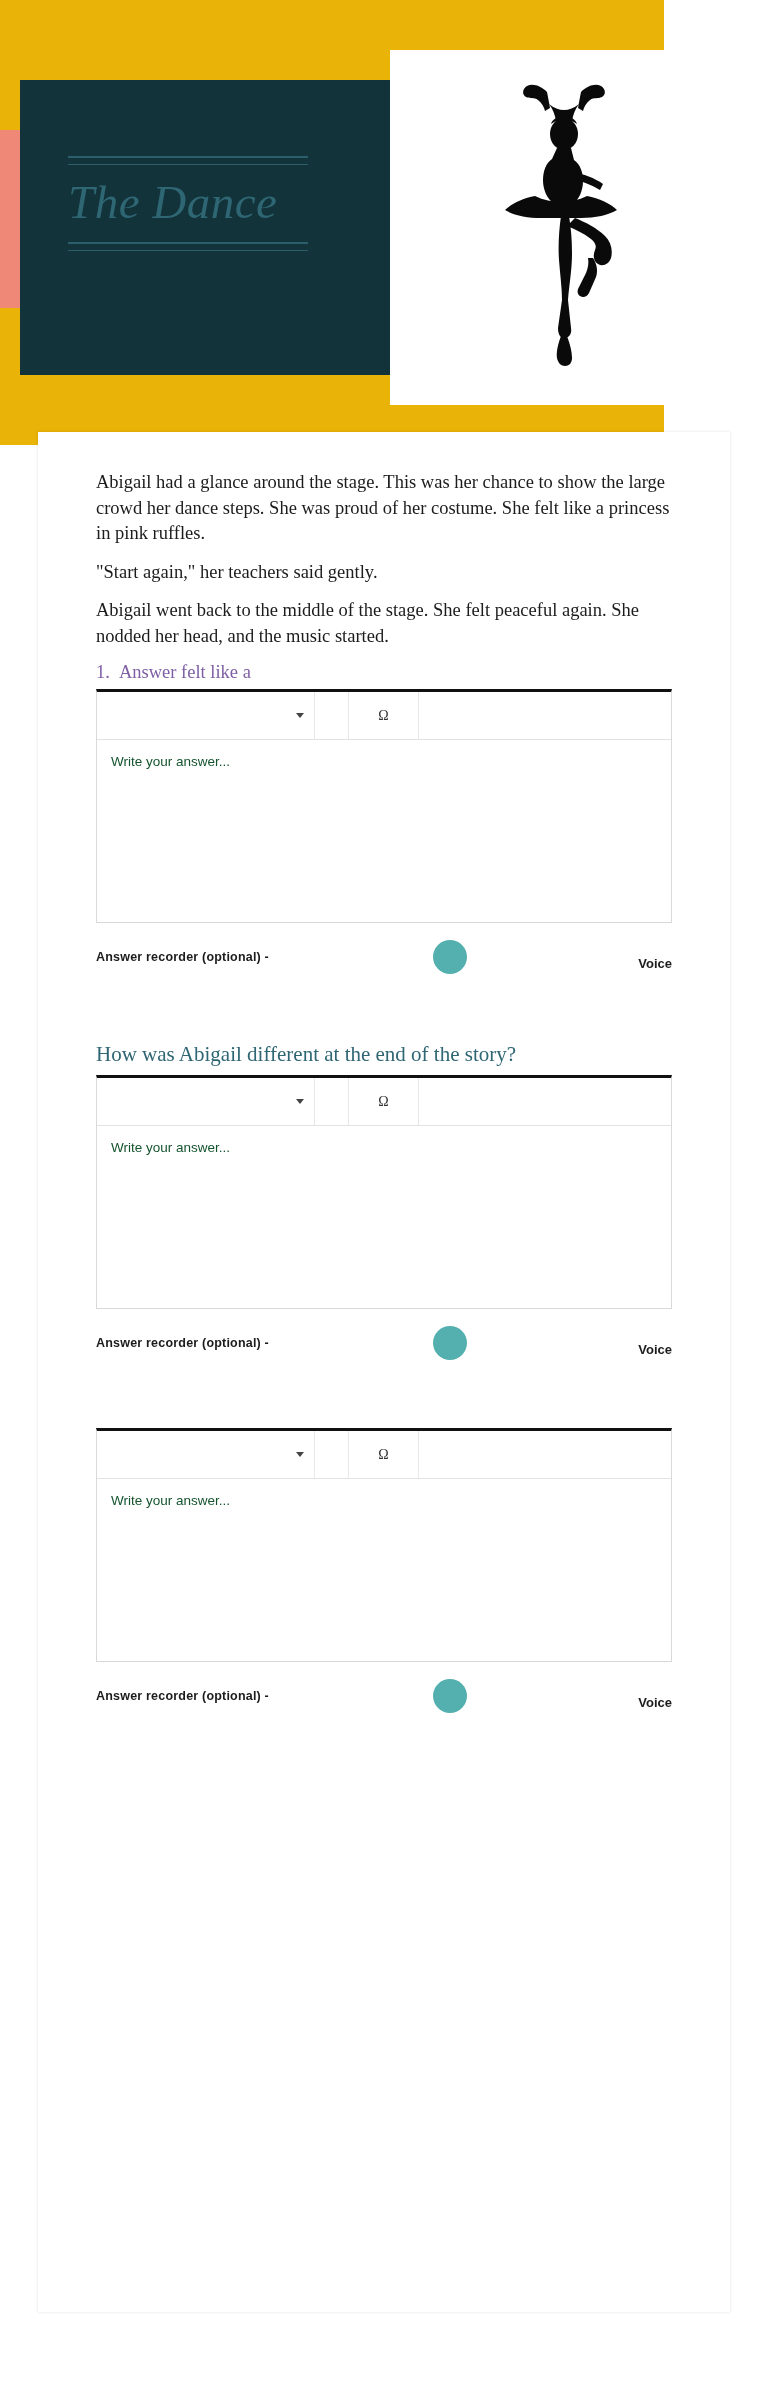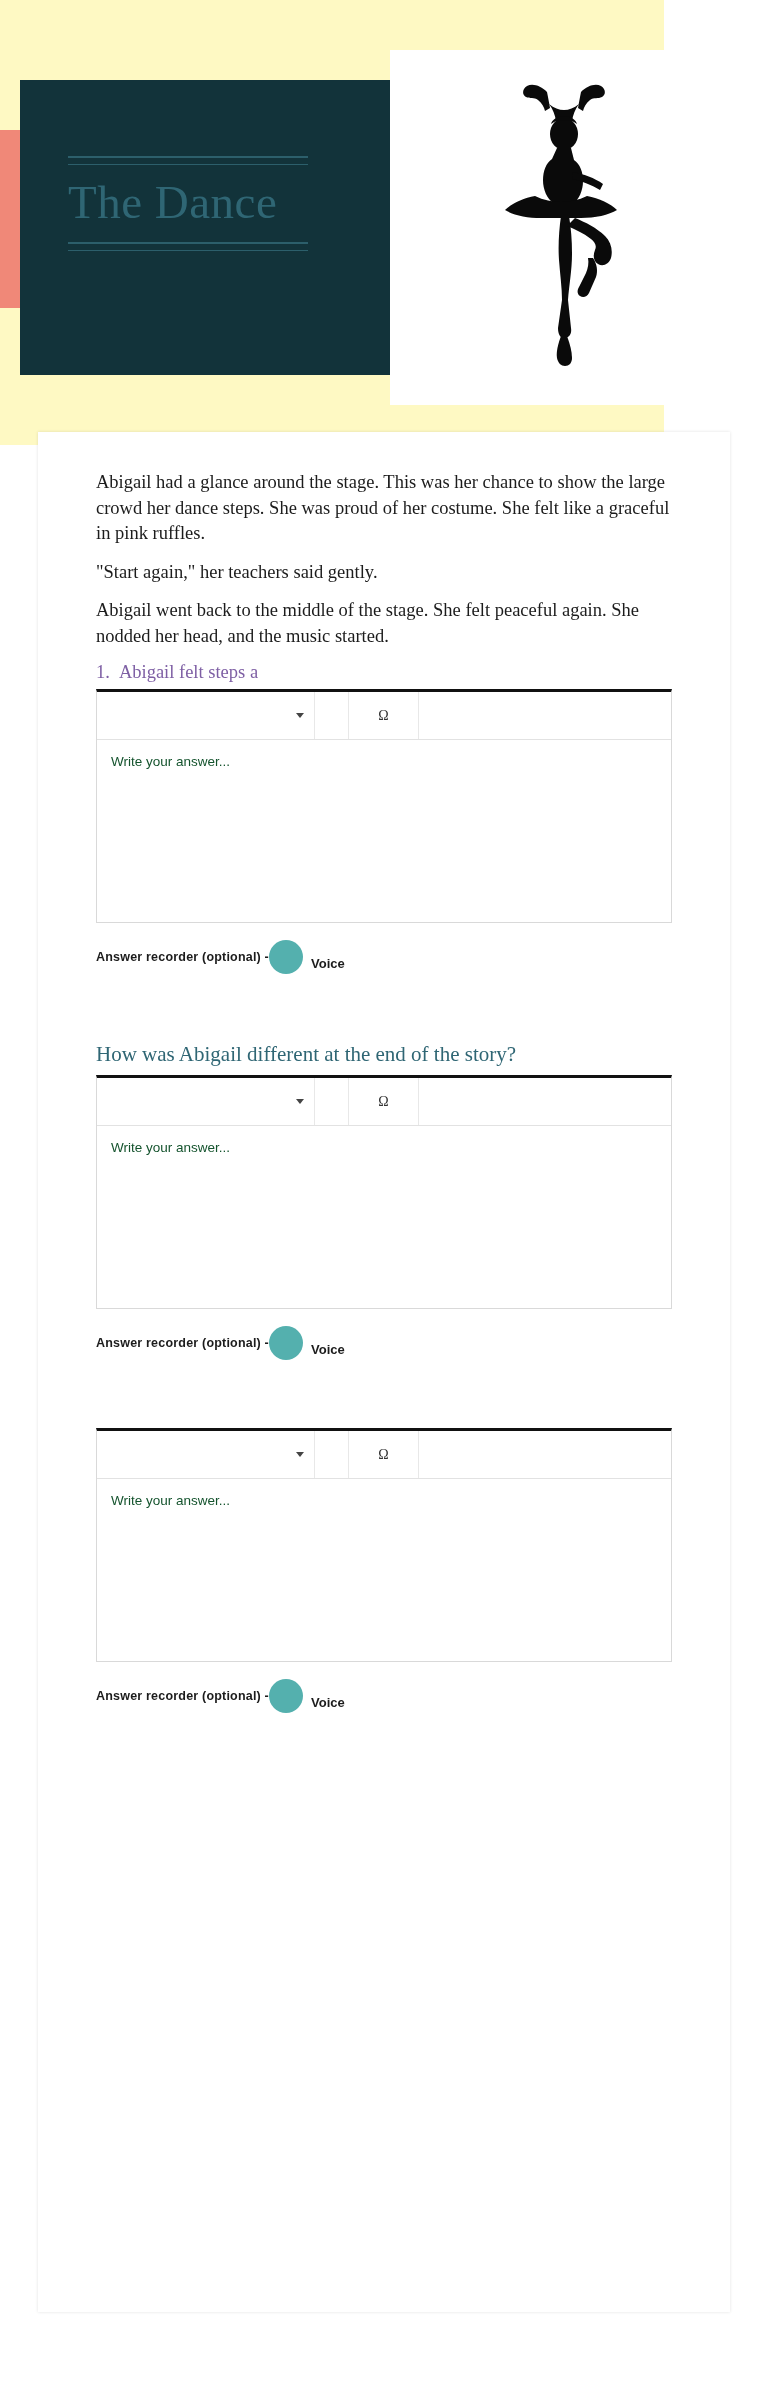--- a/index.html
+++ b/index.html
@@ -11,22 +11,23 @@
     font-family: "Liberation Sans", sans-serif;
     overflow: hidden;
     position: relative;
   }
 
   
   .hero {
     position: relative;
     width: 664px;
     height: 445px;
-    background: #fef9c3;
+    background: #eab308;
     overflow: hidden;
+    font-style: italic;
   }
   .hero-band {
     position: absolute;
     left: 0;
     top: 130px;
     width: 768px;
     height: 178px;
     background: #f08878;
   }
   .hero-dark {
@@ -146,20 +147,21 @@
     font-family: "Liberation Sans", sans-serif;
     font-size: 13.5px;
     color: #14532d;
   }
 
   .recorder-row {
     display: flex;
     align-items: center;
     gap: 0;
     margin-top: 17px;
+    justify-content: space-between;
   }
   .recorder-label {
     font-size: 12.5px;
     font-weight: bold;
     color: #1c1c1c;
     letter-spacing: 0.2px;
   }
   .mic-circle {
     width: 34px;
     height: 34px;
@@ -218,29 +220,29 @@
           <path d="M104 94c10 2 22 6 30 12l-3 6c-8-5-18-9-28-11l1-7z"></path>
         </g>
       </svg>
     </span>
   </div>
 </div>
 
 <div class="content-card">
 
   <div class="passage">
-    <p>Abigail had a glance around the stage.  This was her chance to show the large crowd her dance steps.  She was proud of her costume.  She felt like a graceful in pink ruffles.</p>
+    <p>Abigail had a glance around the stage.  This was her chance to show the large crowd her dance steps.  She was proud of her costume.  She felt like a princess in pink ruffles.</p>
     <p>"Start again," her teachers said gently.</p>
     <p>Abigail went back to the middle of the stage.  She felt peaceful again.  She nodded her head, and the music started.</p>
   </div>
 
   <div class="question-block">
     <div class="q-numbered">
       <span>1.</span>
-      <span>Abigail felt steps a</span>
+      <span>Answer felt like a</span>
     </div>
 
     <div class="editor">
       <div class="editor-toolbar">
         <div class="tb-cell tb-style">
           <span></span>
           <span class="tb-caret"></span>
         </div>
         <div class="tb-cell tb-gap"></div>
         <div class="tb-cell tb-omega">Ω</div>

